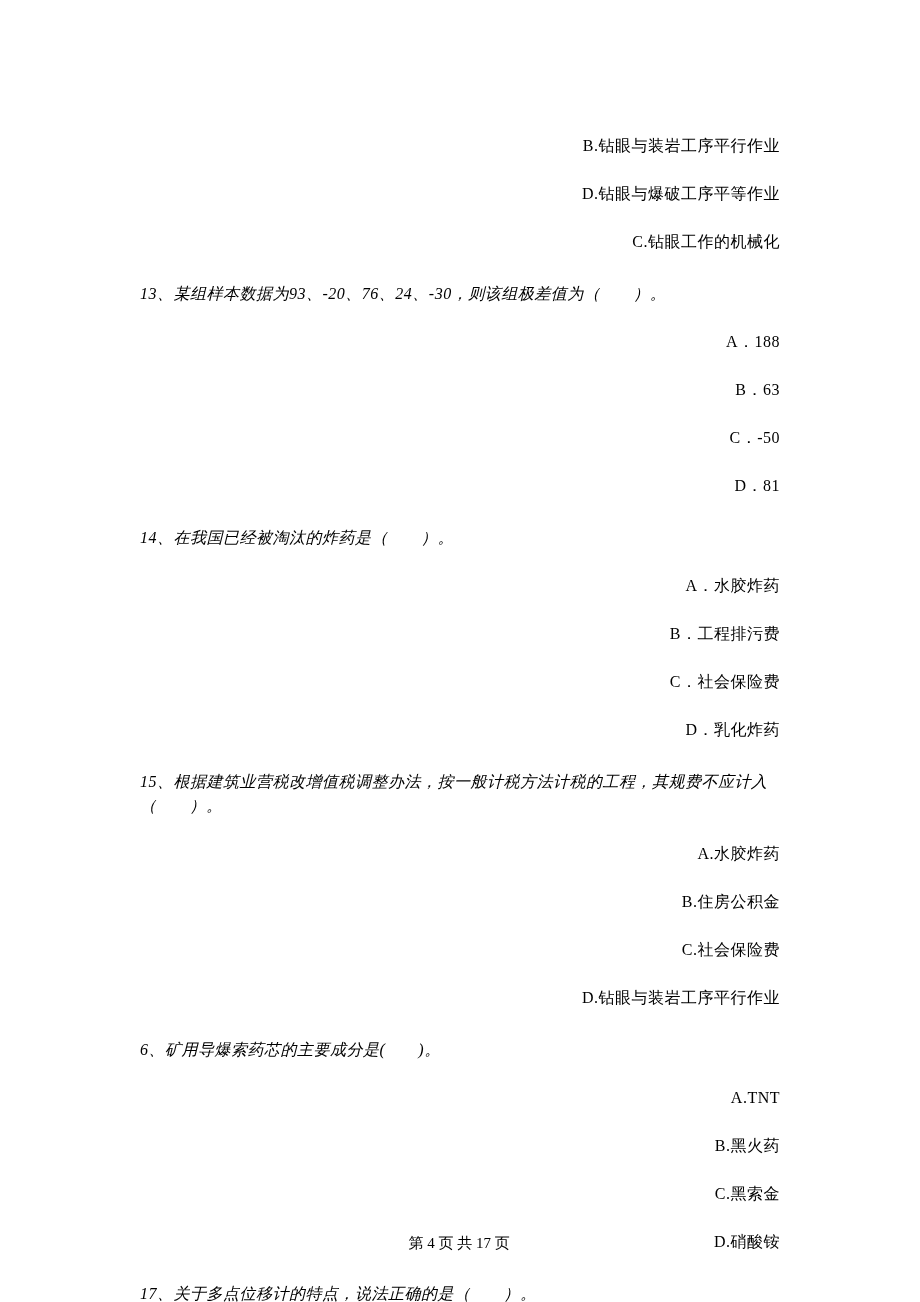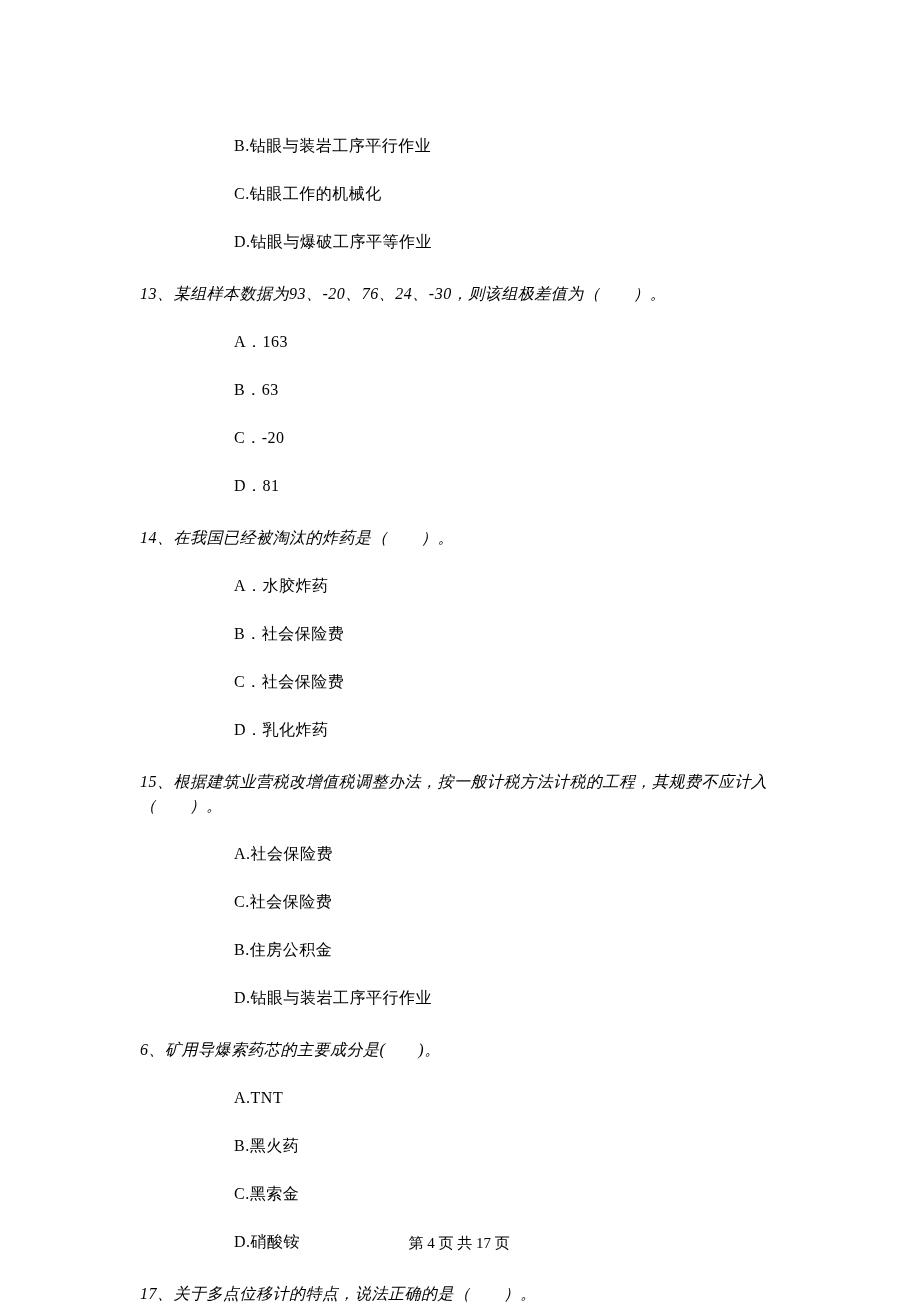--- a/index.html
+++ b/index.html
@@ -12,23 +12,24 @@
     line-height: 1.5;
   }
   .page {
     width: 920px;
     height: 1302px;
     box-sizing: border-box;
     padding: 110px 140px 0 140px;
     position: relative;
   }
   .opt {
-    margin-left: 94px;
+    margin-left: 70px;
     margin-top: 24px;
     letter-spacing: 0.5px;
+    text-align: right;
   }
   .q {
     margin-top: 28px;
     letter-spacing: 0.5px;
     font-style: italic;
   }
   .footer {
     position: absolute;
     bottom: 48px;
     left: 0;
@@ -36,39 +37,39 @@
     text-align: center;
     font-size: 15px;
   }
 </style>
 </head>
 <body>
 
 <div class="page">
 
   <div class="opt">B.钻眼与装岩工序平行作业</div>
+  <div class="opt">D.钻眼与爆破工序平等作业</div>
   <div class="opt">C.钻眼工作的机械化</div>
-  <div class="opt">D.钻眼与爆破工序平等作业</div>
 
   <div class="q">13、某组样本数据为93、-20、76、24、-30，则该组极差值为（　　）。</div>
-  <div class="opt">A．163</div>
+  <div class="opt">A．188</div>
   <div class="opt">B．63</div>
-  <div class="opt">C．-20</div>
+  <div class="opt">C．-50</div>
   <div class="opt">D．81</div>
 
   <div class="q">14、在我国已经被淘汰的炸药是（　　）。</div>
   <div class="opt">A．水胶炸药</div>
-  <div class="opt">B．社会保险费</div>
+  <div class="opt">B．工程排污费</div>
   <div class="opt">C．社会保险费</div>
   <div class="opt">D．乳化炸药</div>
 
   <div class="q">15、根据建筑业营税改增值税调整办法，按一般计税方法计税的工程，其规费不应计入（　　）。</div>
-  <div class="opt">A.社会保险费</div>
+  <div class="opt">A.水胶炸药</div>
+  <div class="opt">B.住房公积金</div>
   <div class="opt">C.社会保险费</div>
-  <div class="opt">B.住房公积金</div>
   <div class="opt">D.钻眼与装岩工序平行作业</div>
 
   <div class="q">6、矿用导爆索药芯的主要成分是(　　)。</div>
   <div class="opt">A.TNT</div>
   <div class="opt">B.黑火药</div>
   <div class="opt">C.黑索金</div>
   <div class="opt">D.硝酸铵</div>
 
   <div class="q">17、关于多点位移计的特点，说法正确的是（　　）。</div>
 

